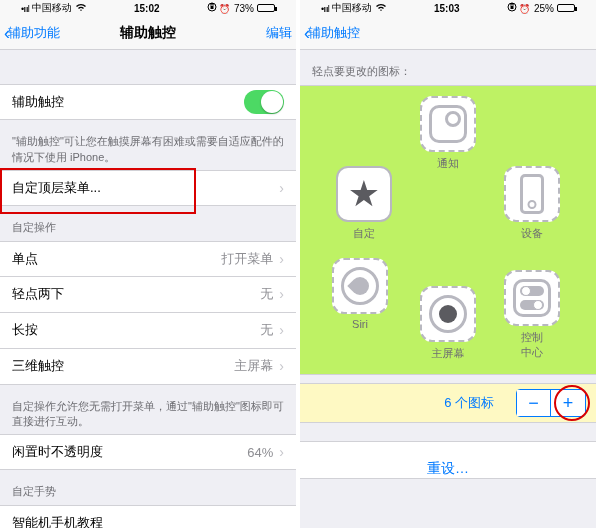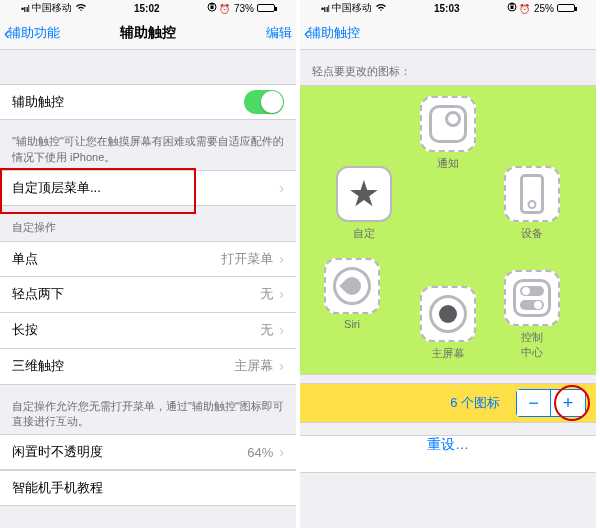--- a/index.html
+++ b/index.html
@@ -130,29 +130,29 @@
   .glyph-cc {
     width:38px; height:38px; border:3px solid #b8b8c0; border-radius:10px;
     display:flex; flex-direction:column; justify-content:center; gap:4px; align-items:center;
   }
   .glyph-cc .row { width:24px; height:10px; background:#b8b8c0; border-radius:5px; position:relative; }
   .glyph-cc .row::after { content:""; position:absolute; width:8px; height:8px; background:#fff; border:1px solid #b8b8c0; border-radius:50%; top:0; }
   .glyph-cc .row.r1::after { left:1px; }
   .glyph-cc .row.r2::after { right:1px; }
   
   .counterrow {
-    background:#fde047;
+    background:#fef9c3;
     border-top:1px solid #d1d1d6;
     border-bottom:1px solid #d1d1d6;
     height:40px;
     display:flex;
     align-items:center;
     justify-content:flex-end;
     padding:0 10px;
-    gap:16px;
+    gap:22px;
     margin-top:8px;
     position:relative;
   }
   .counterrow .count { color:#007aff; font-size:13px; }
   .stepper {
     display:flex; border:1px solid #007aff; border-radius:4px; overflow:visible; position:relative;
   }
   .stepper button {
     width:34px; height:26px; background:#fff; border:none; color:#007aff; font-size:18px; line-height:1;
   }
@@ -160,22 +160,22 @@
   .redcircle {
     position:absolute; width:36px; height:36px; border:2px solid #d90000; border-radius:50%;
     pointer-events:none;
   }
   
   .resetrow {
     background:#fff;
     border-top:1px solid #d1d1d6;
     border-bottom:1px solid #d1d1d6;
     height:38px;
-    display:flex; align-items:flex-start; justify-content:center;
-    margin-top:12px;
+    display:flex; align-items:flex-end; justify-content:center;
+    margin-top:18px;
     color:#007aff; font-size:14px;
   }
 </style>
 </head>
 <body>
 
 <div class="phones">
 
   <div class="phone">
     <div class="statusbar">
@@ -269,20 +269,21 @@
       <div class="cell bt">
         <span>闲置时不透明度</span>
         <span class="value">
             <span>64%</span>
             <span class="chevr">›</span>
           </span>
       </div>
     </div>
 
     <div class="group">
+      <div class="group-label">自定手势</div>
       <div class="cell bt">
         <span>智能机手机教程</span>
       </div>
     </div>
   </div>
 
   <div class="phone">
     <div class="statusbar">
       <div class="left">
         <span class="sig"></span>
@@ -331,21 +332,21 @@
             <div class="glyph-star">★</div>
           </div>
         <div class="label">自定</div>
       </div>
       <div class="pod" style="left:196px; top:80px;">
         <div class="frame">
             <div class="glyph-device"></div>
           </div>
         <div class="label">设备</div>
       </div>
-      <div class="pod" style="left:16px; top:172px;">
+      <div class="pod" style="left:24px; top:172px;">
         <div class="frame">
             <div class="glyph-siri"></div>
           </div>
         <div class="label">Siri</div>
       </div>
       <div class="pod" style="left:112px; top:200px;">
         <div class="frame">
             <div class="glyph-home"></div>
           </div>
         <div class="label">主屏幕</div>

